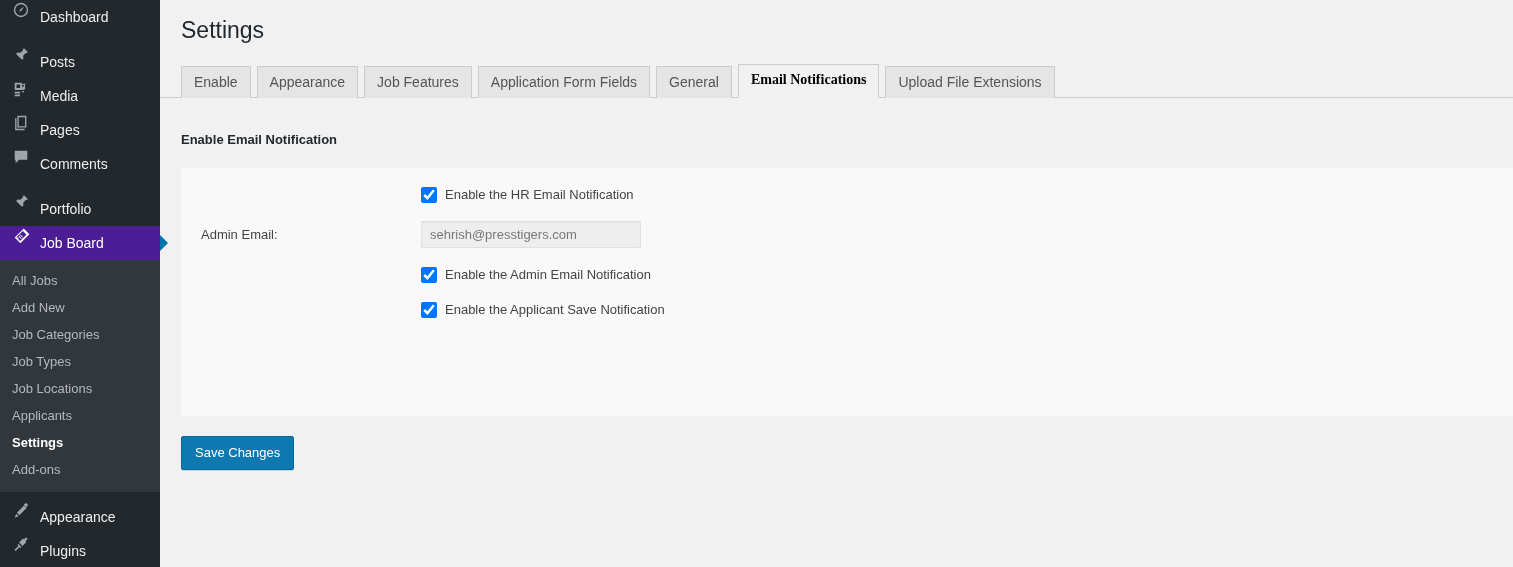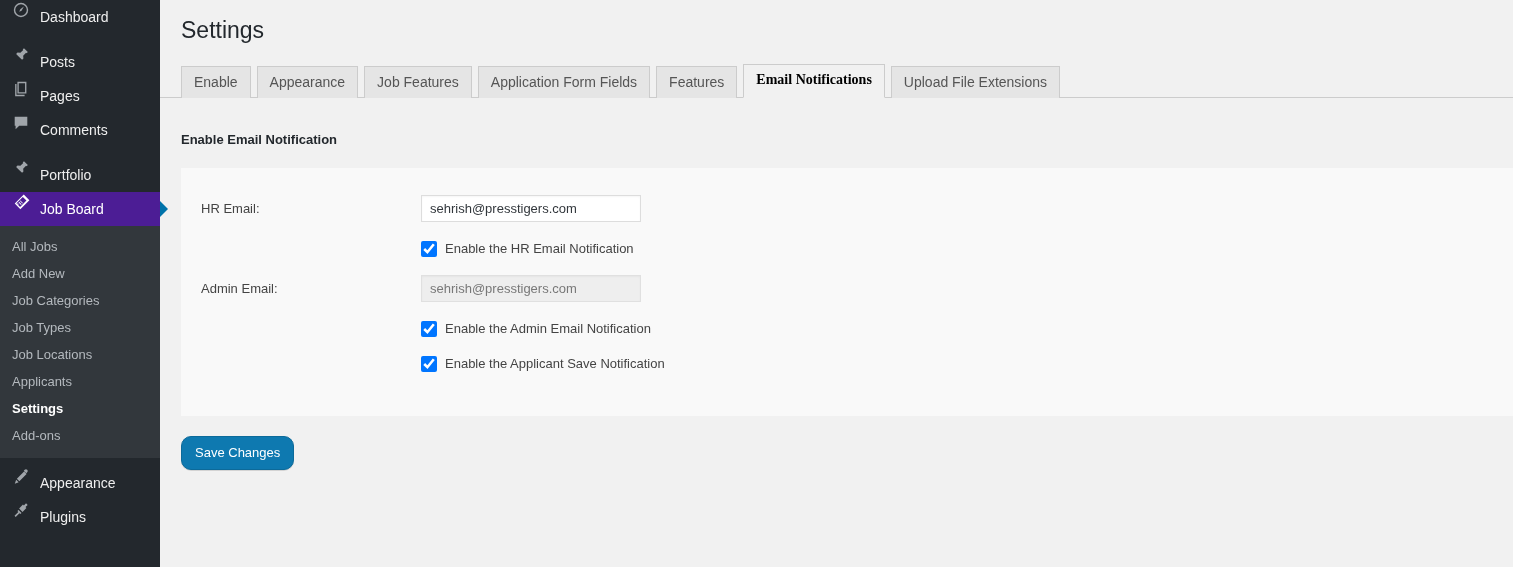--- a/index.html
+++ b/index.html
@@ -188,21 +188,21 @@
     width: 16px; height: 16px;
     margin: 0 8px 0 0;
     flex: 0 0 16px;
   }
 
   
   .submit-bar { padding: 20px 0 0 21px; }
   .btn-primary {
     background: #0e79b0;
     border: 1px solid #0c6a9a;
-    border-radius: 10px;
+    border-radius: 2px;
     color: #fff;
     font-family: "Liberation Sans", sans-serif;
     font-size: 13px;
     line-height: 16px;
     padding: 8px 13px;
     cursor: pointer;
     box-shadow: 0 1px 0 rgba(0,0,0,0.12);
   }
 </style>
 </head>
@@ -225,20 +225,28 @@
 
       <div class="menu-item gap-before">
         <span class="mi-icon">
           <svg width="18" height="18" viewBox="0 0 20 20" fill="currentColor">
             <path d="M13.3 2.4l4.3 4.3-1.4 1.4-.6-.6-3.2 3.2.3 3.2-1.5 1.5-3.3-3.3-4.3 4.4 4.3-4.4-3.3-3.3L6.1 7.3l3.2.3L12.5 4.4l-.6-.6z"></path>
           </svg>
         </span>
         <span class="mi-label">Posts</span>
       </div>
 
+      <div class="menu-item">
+        <span class="mi-icon">
+          <svg width="18" height="18" viewBox="0 0 20 20" fill="currentColor">
+            <path d="M3 3h8v8H3V3zm2 2v4h4V5H5zm8.6-1.2l1 .3v5.1a1.9 1.9 0 11-1.2-1.8V5.6l-2 .6V4.8l2.2-1zM12.2 12a1 1 0 100 2 1 1 0 000-2zM3 13h6v2H3v-2zm0 3h6v2H3v-2z"></path>
+          </svg>
+        </span>
+        <span class="mi-label">Media</span>
+      </div>
 
       <div class="menu-item">
         <span class="mi-icon">
           <svg width="18" height="18" viewBox="0 0 20 20" fill="currentColor">
             <path d="M6 2h10v13H6V2zm1.5 1.5v10h7v-10h-7zM3.5 4.5H5v12h9V18H3.5V4.5z"></path>
           </svg>
         </span>
         <span class="mi-label">Pages</span>
       </div>
 
@@ -306,37 +314,31 @@
   <main class="main">
 
     <h1 class="page-title">Settings</h1>
 
     <div class="tabs-wrap">
       <div class="tabs">
         <span class="tab">Enable</span>
         <span class="tab">Appearance</span>
         <span class="tab">Job Features</span>
         <span class="tab">Application Form Fields</span>
-        <span class="tab">Features</span>
+        <span class="tab">General</span>
         <span class="tab active">Email Notifications</span>
         <span class="tab">Upload File Extensions</span>
       </div>
     </div>
 
     <div class="section-heading">Enable Email Notification</div>
 
     <div class="form-panel">
       <table class="form-table">
         <tbody>
-          <tr>
-            <th>HR Email:</th>
-            <td>
-              <input class="text-field" type="text" value="sehrish@presstigers.com" style="">
-            </td>
-          </tr>
           <tr class="row-tight">
             <th></th>
             <td>
               <label class="check-row">
                 <input type="checkbox" checked="" style="">
                 <span>Enable the HR Email Notification</span>
               </label>
             </td>
           </tr>
           <tr>

